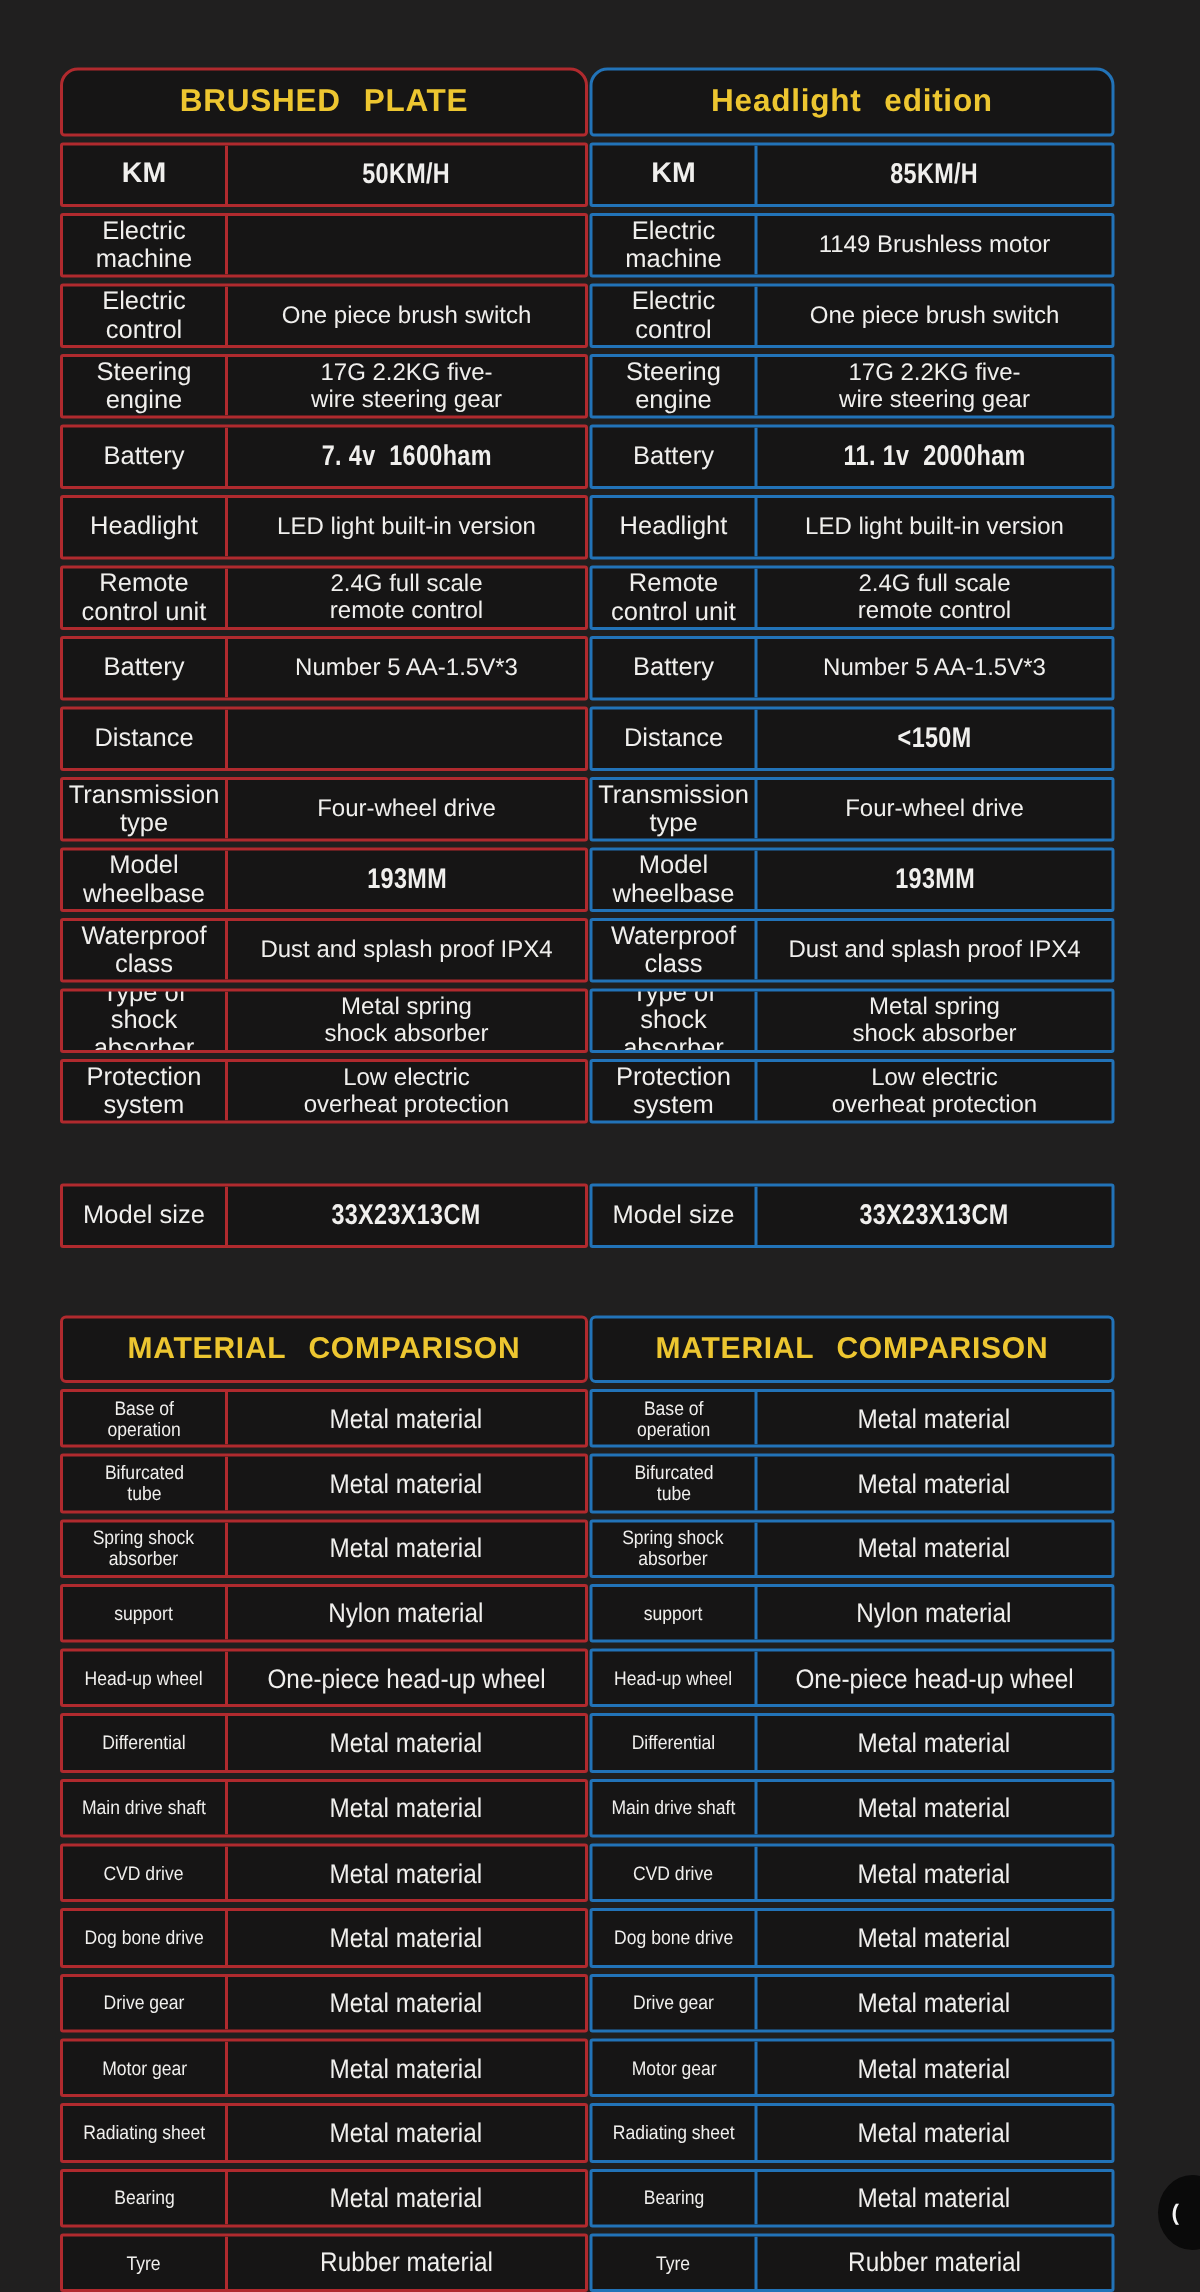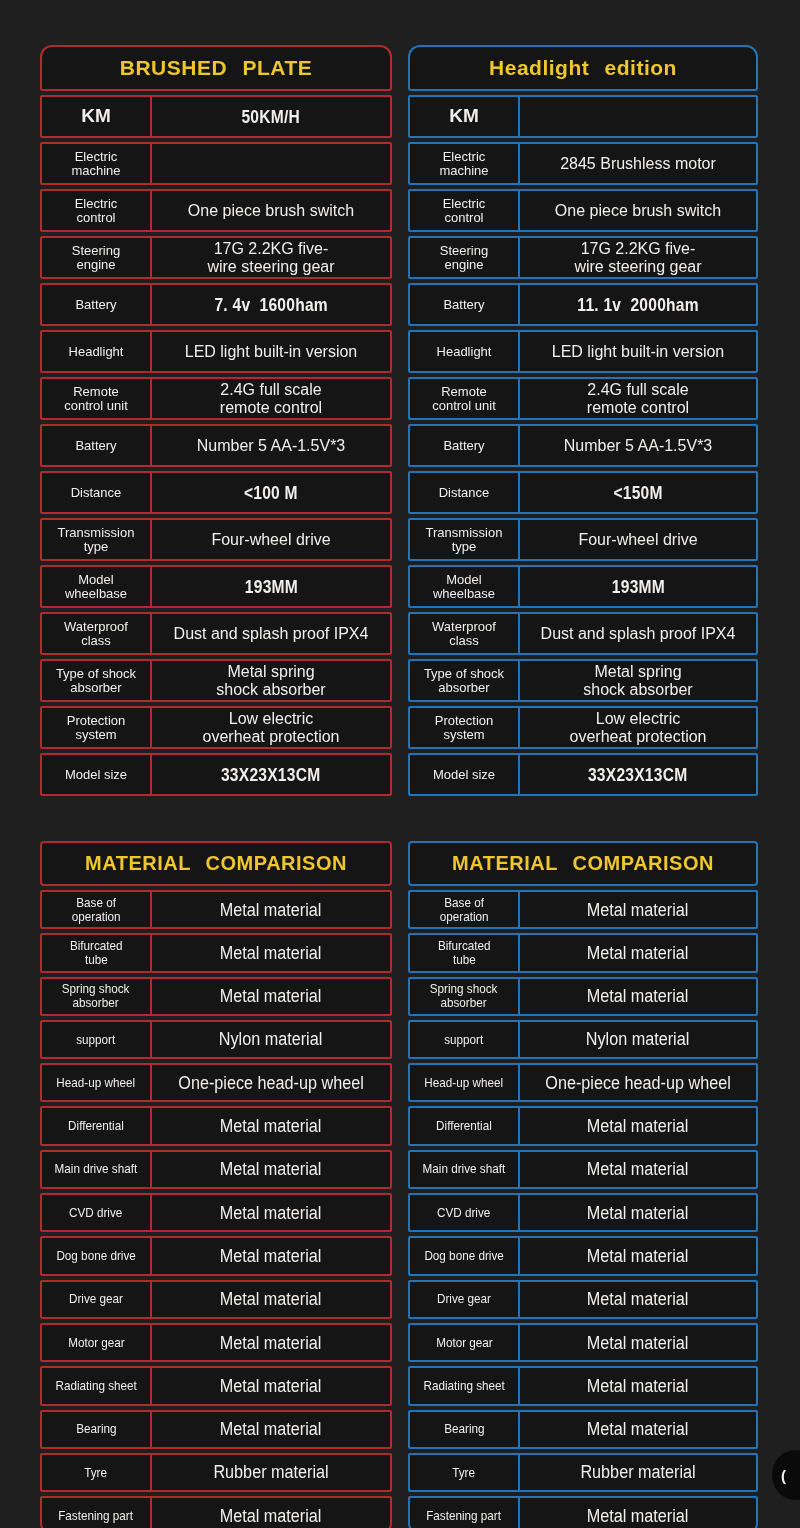--- a/index.html
+++ b/index.html
@@ -17,21 +17,21 @@
     width: 800px;
     height: 1528px;
     background: var(--page-bg);
     overflow: hidden;
     font-family: "Liberation Sans", sans-serif;
     color: var(--text);
   }
   .grid {
     display: grid;
     grid-template-columns: 352px 350px;
-    column-gap: 16px;
+    column-gap: 1px;
     padding-left: 40px;
   }
   .grid.top { padding-top: 45px; }
   .grid.bottom { padding-top: 45px; }
 
   .tbl { width: 100%; }
   .tbl.red  { --bd: var(--red); }
   .tbl.blue { --bd: var(--blue); }
 
   .t-title {
@@ -59,32 +59,32 @@
   .row {
     display: flex;
     align-items: stretch;
     border: 2px solid var(--bd);
     border-radius: 2px;
     background: var(--cell-bg);
     height: 43px;
     overflow: hidden;
   }
   .tbl.mat .row { height: 39.3px; }
-  .row:last-child { border-radius: 2px 2px 12px 12px; }
+  .row:last-child { border-radius: 2px 2px 12px 12px; margin-top: 36px; }
   .tbl.spec .row:last-child { border-radius: 2px; }
 
   .lab {
     width: 110px;
     flex: 0 0 110px;
     border-right: 2px solid var(--bd);
     display: flex;
     align-items: center;
     justify-content: center;
     text-align: center;
-    font-size: 13px;
+    font-size: 17px;
     line-height: 1.07;
     padding: 0 2px;
   }
   .val {
     flex: 1;
     display: flex;
     align-items: center;
     justify-content: center;
     text-align: center;
     font-size: 16px;
@@ -199,23 +199,20 @@
               <span>Battery</span>
             </div>
             <div class="val">
               <span>Number 5 AA-1.5V*3</span>
             </div>
           </div>
           <div class="row">
             <div class="lab">
               <span>Distance</span>
             </div>
-            <div class="val cond">
-              <span>&lt;100 M</span>
-            </div>
           </div>
           <div class="row">
             <div class="lab">
               <span>Transmission
 type</span>
             </div>
             <div class="val">
               <span>Four-wheel drive</span>
             </div>
           </div>
@@ -268,28 +265,31 @@
         </div>
     </section>
 
     <section class="tbl spec blue">
       <div class="t-title">Headlight edition</div>
       <div class="t-rows">
           <div class="row">
             <div class="lab">
               <span>KM</span>
             </div>
+            <div class="val cond">
+              <span>85KM/H</span>
+            </div>
           </div>
           <div class="row">
             <div class="lab">
               <span>Electric
 machine</span>
             </div>
             <div class="val">
-              <span>2845 Brushless motor</span>
+              <span>1149 Brushless motor</span>
             </div>
           </div>
           <div class="row">
             <div class="lab">
               <span>Electric
 control</span>
             </div>
             <div class="val">
               <span>One piece brush switch</span>
             </div>

